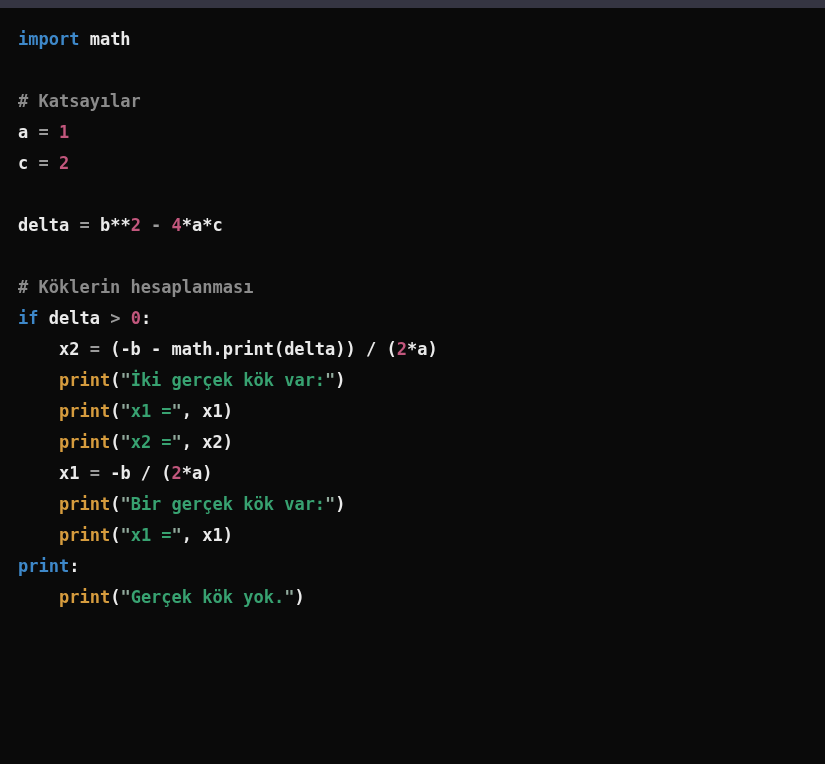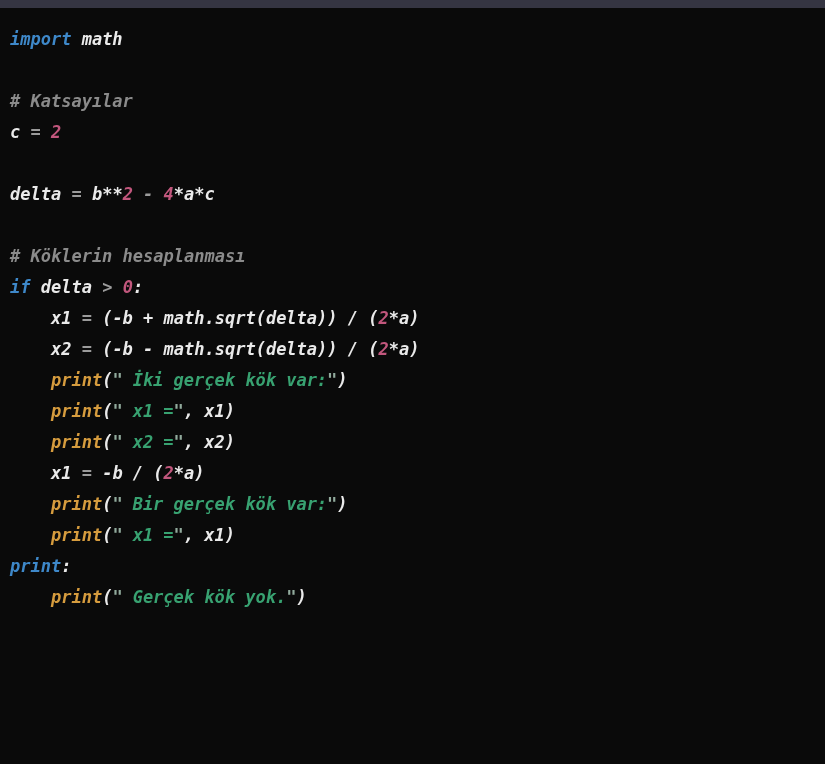--- a/index.html
+++ b/index.html
@@ -10,59 +10,58 @@
     background: #0a0a0a;
     overflow: hidden;
     font-family: "DejaVu Sans Mono", "Liberation Mono", monospace;
   }
   .topbar {
     width: 100%;
     height: 8px;
     background: var(--topbar, #353542);
   }
   .code-area {
-    padding: 16px 10px 20px 10px;
+    padding: 16px 10px 20px 18px;
     background: var(--bg, #0a0a0a);
     min-height: 720px;
     cursor: text;
-    font-style: italic;
   }
   .code-line {
     height: 31px;
     line-height: 31px;
     font-size: 17px;
     font-weight: 700;
     white-space: pre;
     letter-spacing: 0px;
   }
   .tok-k { color: var(--c-keyword, #3e88c9); }
   .tok-t { color: var(--c-text, #eaeaea); }
   .tok-o { color: var(--c-operator, #9b9b9b); }
   .tok-n { color: var(--c-number, #c2577d); }
   .tok-c { color: var(--c-comment, #8b8b8b); }
   .tok-f { color: var(--c-function, #d69c3e); }
-  .tok-s { color: var(--c-string, #38a271); margin-left: 10px; }
+  .tok-s { color: var(--c-string, #38a271); }
   .tok-q { color: var(--c-quote, #92ab9d); }
 </style>
 </head>
 <body>
 
 <div class="topbar"></div>
 <div class="code-area" id="code-area">
     <div class="code-line"><span class="tok-k">import</span><span class="tok-t"> math</span></div>
     <div class="code-line">&nbsp;</div>
     <div class="code-line"><span class="tok-c"># Katsayılar</span></div>
+    <div class="code-line"><span class="tok-t">a </span><span class="tok-o">= </span><span class="tok-n">1</span></div>
     <div class="code-line"><span class="tok-t">c </span><span class="tok-o">= </span><span class="tok-n">2</span></div>
     <div class="code-line">&nbsp;</div>
     <div class="code-line"><span class="tok-t">delta </span><span class="tok-o">= </span><span class="tok-t">b**</span><span class="tok-n">2</span><span class="tok-o"> - </span><span class="tok-n">4</span><span class="tok-t">*a*c</span></div>
     <div class="code-line">&nbsp;</div>
     <div class="code-line"><span class="tok-c"># Köklerin hesaplanması</span></div>
     <div class="code-line"><span class="tok-k">if</span><span class="tok-t"> delta </span><span class="tok-o">&gt; </span><span class="tok-n">0</span><span class="tok-t">:</span></div>
-    <div class="code-line"><span class="tok-t">    x1 </span><span class="tok-o">= </span><span class="tok-t">(-b + math.sqrt(delta)) / (</span><span class="tok-n">2</span><span class="tok-t">*a)</span></div>
-    <div class="code-line"><span class="tok-t">    x2 </span><span class="tok-o">= </span><span class="tok-t">(-b - math.sqrt(delta)) / (</span><span class="tok-n">2</span><span class="tok-t">*a)</span></div>
+    <div class="code-line"><span class="tok-t">    x2 </span><span class="tok-o">= </span><span class="tok-t">(-b - math.print(delta)) / (</span><span class="tok-n">2</span><span class="tok-t">*a)</span></div>
     <div class="code-line"><span class="tok-t">    </span><span class="tok-f">print</span><span class="tok-t">(</span><span class="tok-q">"</span><span class="tok-s">İki gerçek kök var:</span><span class="tok-q">"</span><span class="tok-t">)</span></div>
     <div class="code-line"><span class="tok-t">    </span><span class="tok-f">print</span><span class="tok-t">(</span><span class="tok-q">"</span><span class="tok-s">x1 =</span><span class="tok-q">"</span><span class="tok-t">, x1)</span></div>
     <div class="code-line"><span class="tok-t">    </span><span class="tok-f">print</span><span class="tok-t">(</span><span class="tok-q">"</span><span class="tok-s">x2 =</span><span class="tok-q">"</span><span class="tok-t">, x2)</span></div>
     <div class="code-line"><span class="tok-t">    x1 </span><span class="tok-o">= </span><span class="tok-t">-b / (</span><span class="tok-n">2</span><span class="tok-t">*a)</span></div>
     <div class="code-line"><span class="tok-t">    </span><span class="tok-f">print</span><span class="tok-t">(</span><span class="tok-q">"</span><span class="tok-s">Bir gerçek kök var:</span><span class="tok-q">"</span><span class="tok-t">)</span></div>
     <div class="code-line"><span class="tok-t">    </span><span class="tok-f">print</span><span class="tok-t">(</span><span class="tok-q">"</span><span class="tok-s">x1 =</span><span class="tok-q">"</span><span class="tok-t">, x1)</span></div>
     <div class="code-line"><span class="tok-k">print</span><span class="tok-t">:</span></div>
     <div class="code-line"><span class="tok-t">    </span><span class="tok-f">print</span><span class="tok-t">(</span><span class="tok-q">"</span><span class="tok-s">Gerçek kök yok.</span><span class="tok-q">"</span><span class="tok-t">)</span></div>
   </div>
 

